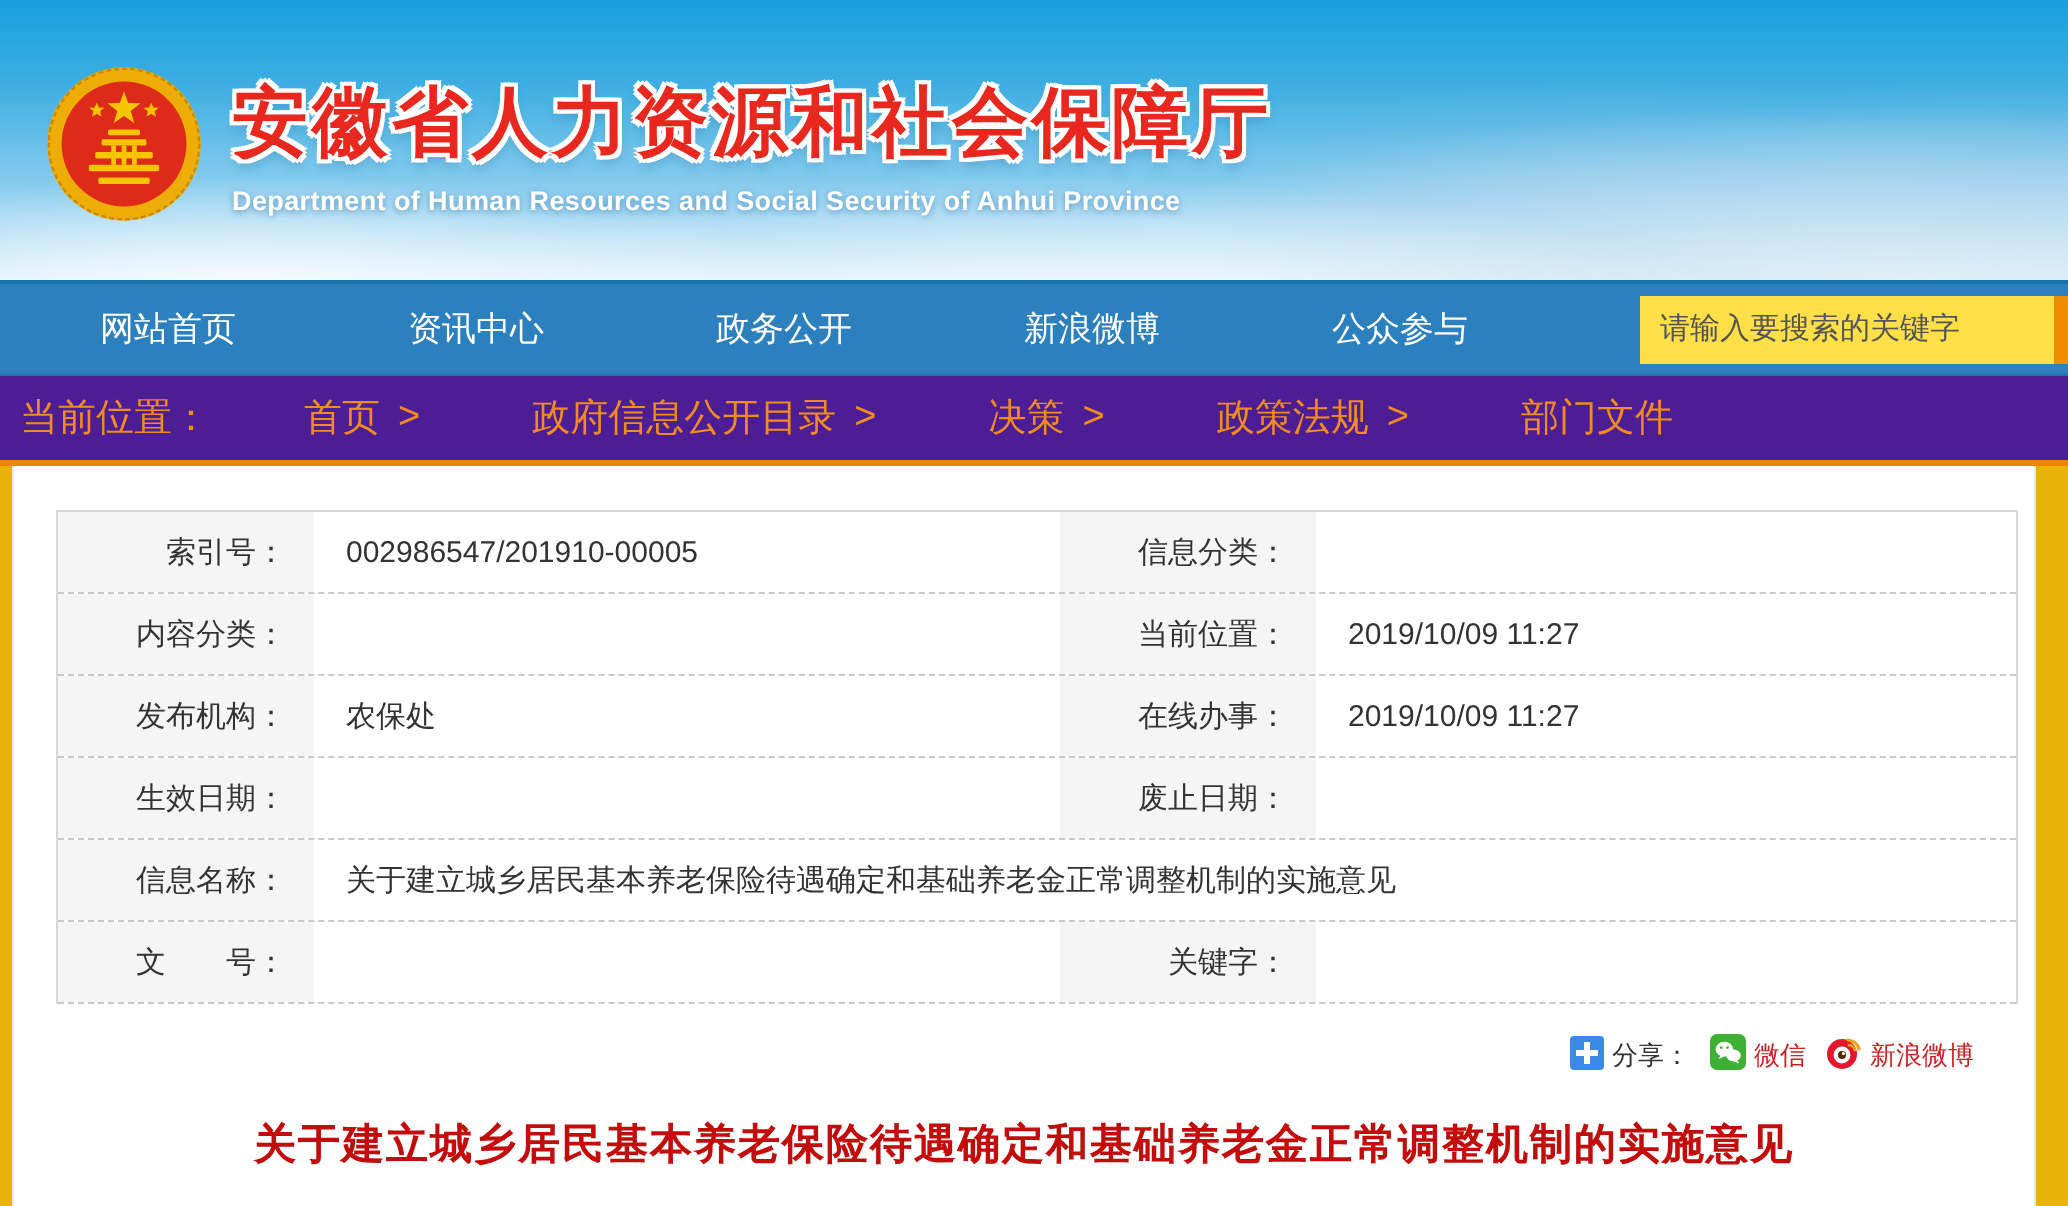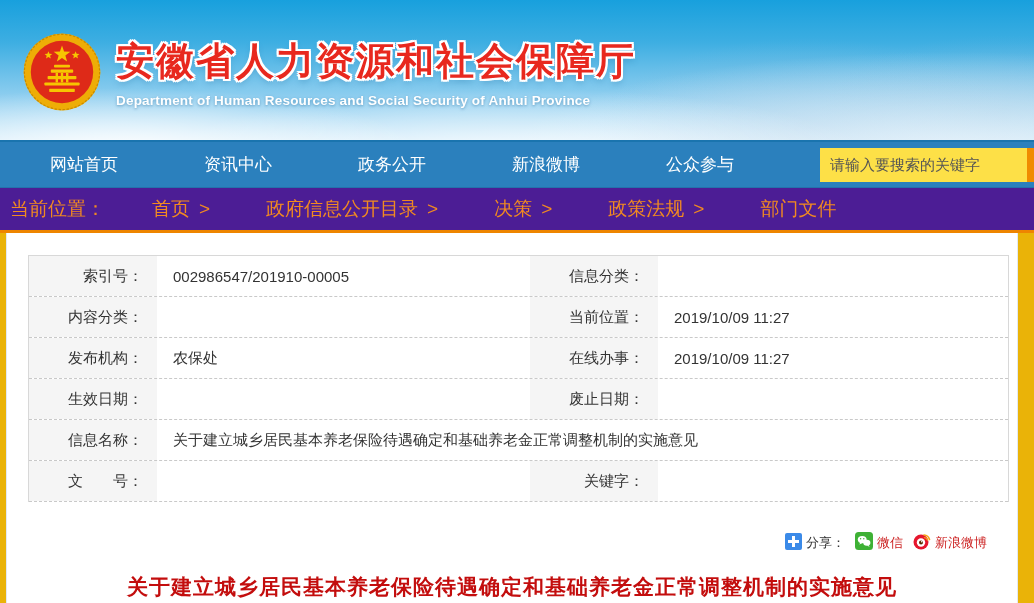--- a/index.html
+++ b/index.html
@@ -86,21 +86,21 @@
   }
   .cell-label {
     background:#f5f5f5; border-right:2px solid #fff;
     display:flex; align-items:center; justify-content:flex-end;
     padding-right:14px; white-space:nowrap;
   }
   .cell-value { display:flex; align-items:center; padding-left:14px; }
   .cell-value.span3 { grid-column:2 / 5; }
 
   .share-row {
-    margin-top:30px; padding-right:30px;
+    margin-top:15px; padding-right:30px;
     display:flex; align-items:center; justify-content:flex-end;
     font-size:13px; color:#333;
   }
   .share-row .icon { display:inline-block; margin-right:4px; }
   .share-link { color:#cc2222; margin-left:10px; display:flex; align-items:center; cursor:pointer; }
   .share-label { cursor:pointer; display:flex; align-items:center; }
 
   .article-title {
     margin-top:20px; text-align:center;
     font-size:21px; font-weight:bold; color:#c30d0d; letter-spacing:1px;

